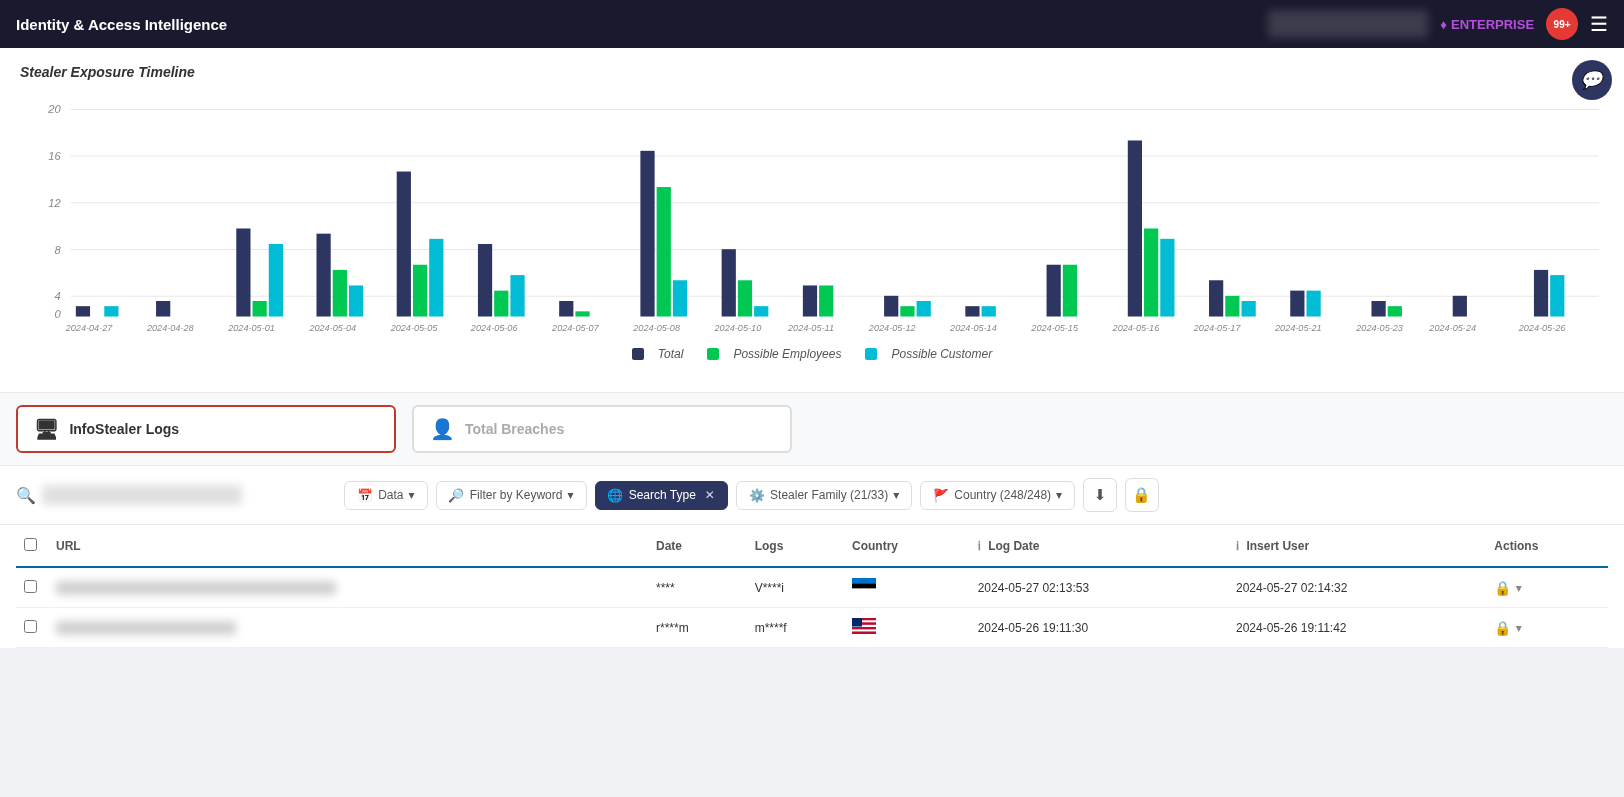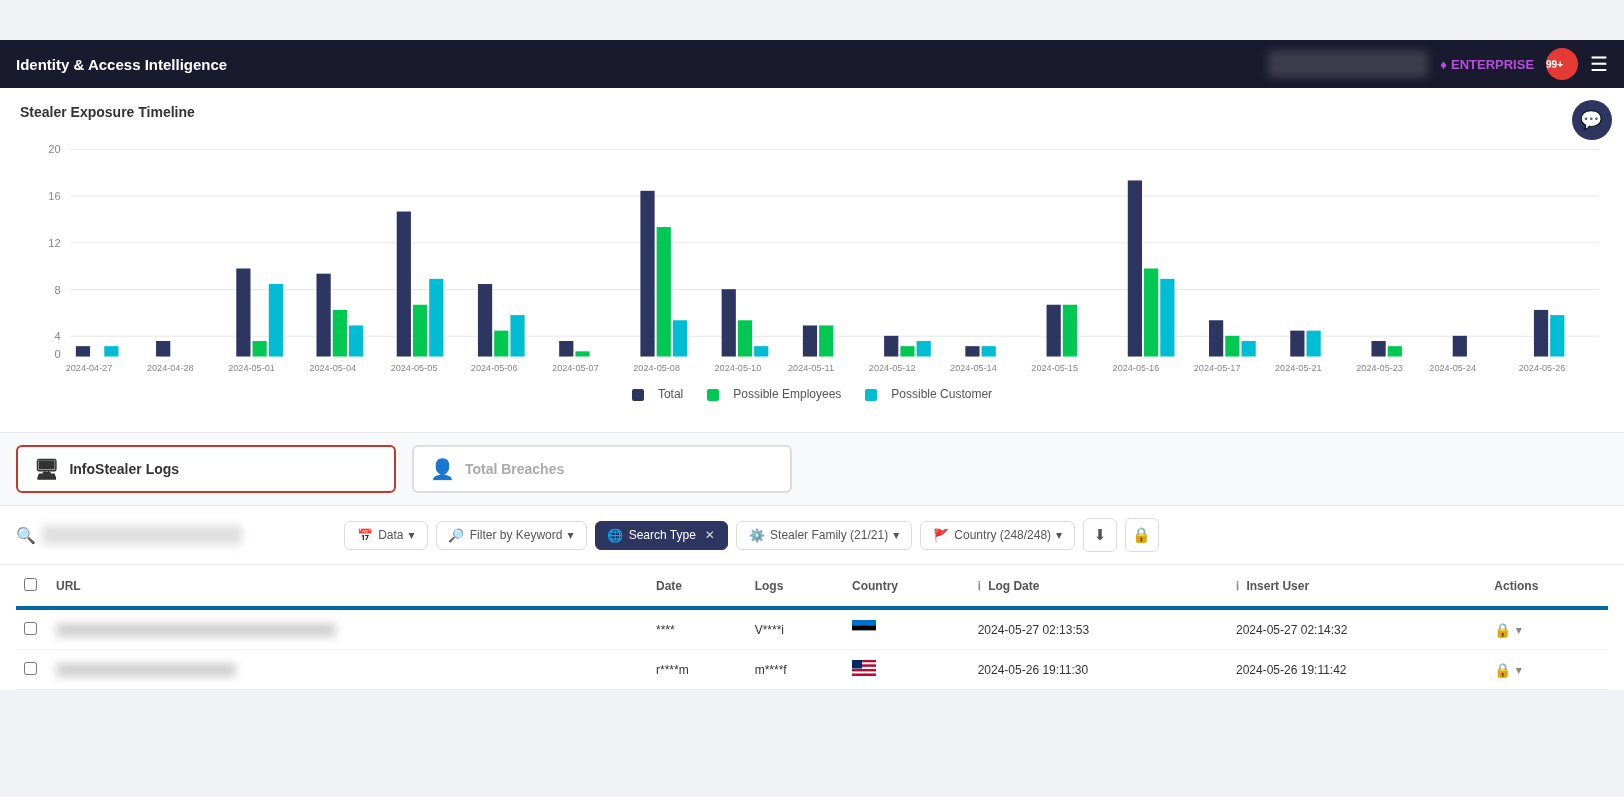--- a/index.html
+++ b/index.html
@@ -6,21 +6,20 @@
     body { font-family: -apple-system, BlinkMacSystemFont, 'Segoe UI', sans-serif; background: #f0f2f5; font-size: 13px; color: #333; }
 
     
     .top-nav {
       background: #1a1a2e;
       height: 48px;
       display: flex;
       align-items: center;
       padding: 0 16px;
       gap: 0;
-      margin-top: 40px;
     }
     .top-nav-title {
       color: #fff;
       font-size: 15px;
       font-weight: 600;
       flex: 1;
     }
     .top-nav-right {
       display: flex;
       align-items: center;
@@ -42,39 +41,40 @@
       gap: 4px;
     }
     .diamond-icon { color: #b44fdb; }
     .notif-btn {
       background: #e53935;
       border-radius: 50%;
       width: 32px;
       height: 32px;
       display: flex;
       align-items: center;
-      justify-content: flex-start;
+      justify-content: center;
       color: #fff;
       font-size: 10px;
       font-weight: 700;
       position: relative;
       cursor: pointer;
     }
     .menu-icon {
       color: #fff;
       font-size: 20px;
       cursor: pointer;
     }
 
     
     .chart-section {
       background: #fff;
       padding: 16px 20px;
       border-bottom: 1px solid #e8e8e8;
       position: relative;
+      font-style: italic;
     }
     .chart-title {
       font-size: 14px;
       font-weight: 600;
       color: #333;
       margin-bottom: 16px;
     }
     .chat-fab {
       position: absolute;
       top: 12px;
@@ -102,21 +102,21 @@
       height: 240px;
     }
     .chart-legend {
       display: flex;
       justify-content: center;
       gap: 24px;
       margin-top: 8px;
     }
     .legend-item {
       display: flex;
-      align-items: flex-end;
+      align-items: center;
       gap: 14px;
       font-size: 12px;
       color: #555;
     }
     .legend-dot {
       width: 12px;
       height: 12px;
       border-radius: 2px;
     }
 
@@ -219,21 +219,21 @@
     
     .table-section {
       background: #fff;
       padding: 0 16px;
     }
     table {
       width: 100%;
       border-collapse: collapse;
     }
     thead tr {
-      border-bottom: 4px solid #0369a1;
+      border-bottom: 2px solid #0369a1;
     }
     th {
       padding: 12px 8px;
       text-align: left;
       font-size: 12px;
       font-weight: 600;
       color: #555;
       white-space: nowrap;
     }
     td {
@@ -435,21 +435,21 @@
   </button>
 
   <button class="filter-btn active-filter">
     <span class="icon-small">🌐</span>
     <span>Search Type</span>
     <span class="filter-close">✕</span>
   </button>
 
   <button class="filter-btn">
     <span class="icon-small">⚙️</span>
-    <span>Stealer Family (21/21)</span>
+    <span>Stealer Family (21/33)</span>
     <span>▾</span>
   </button>
 
   <button class="filter-btn">
     <span class="icon-small">🚩</span>
     <span>Country (248/248)</span>
     <span>▾</span>
   </button>
 
   <div class="action-btn">

